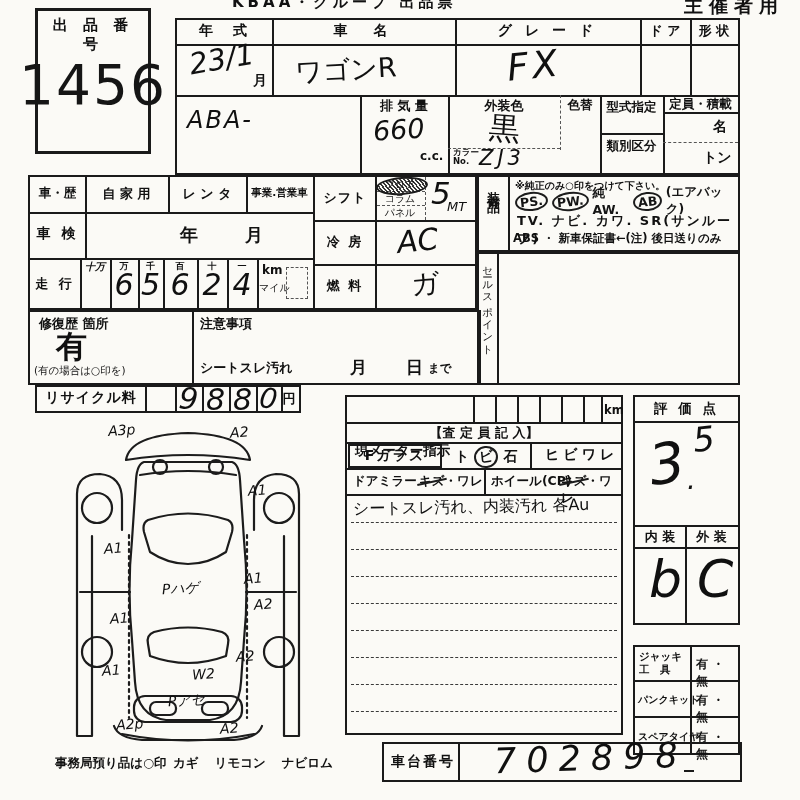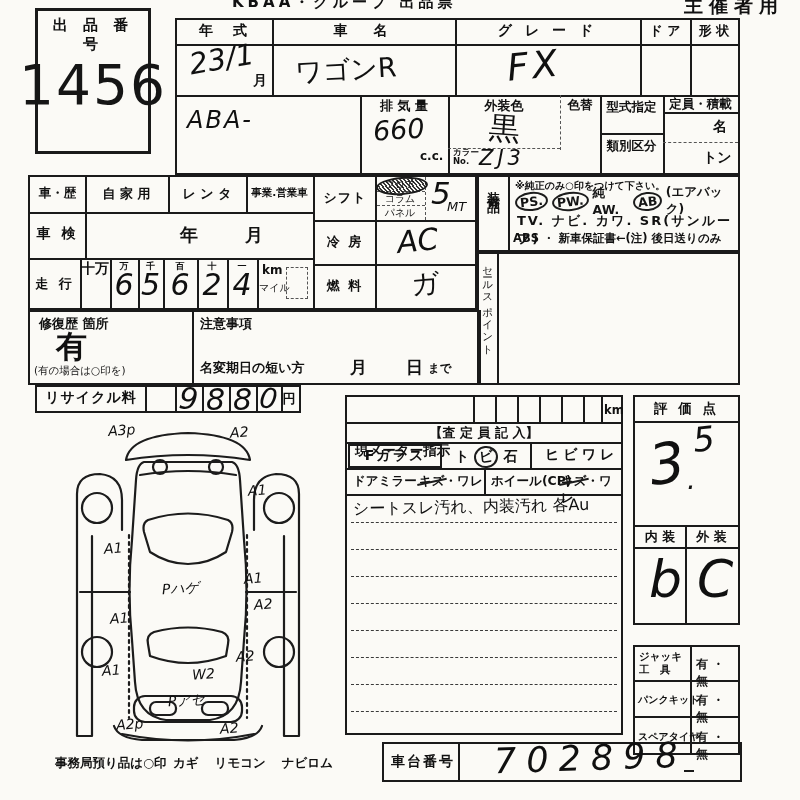--- a/index.html
+++ b/index.html
@@ -107,21 +107,21 @@
     <div class="abs hd ctr" style="left:0;top:8px;width:55px;font-size:12.5px;">車・歴</div>
     <div class="abs hd ctr" style="left:55px;top:8px;width:83px;font-size:13px;">自 家 用</div>
     <div class="abs hd ctr" style="left:138px;top:8px;width:78px;font-size:13px;">レ ン タ</div>
     <div class="abs hd ctr" style="left:216px;top:9px;width:67px;font-size:10.5px;">事業.営業車</div>
 
     <div class="abs hd ctr" style="left:0;top:48px;width:55px;font-size:14px;letter-spacing:3px;">車 検</div>
     <div class="abs hd" style="left:150px;top:46px;font-size:18px;">年</div>
     <div class="abs hd" style="left:215px;top:46px;font-size:18px;">月</div>
 
     <div class="abs hd ctr" style="left:0;top:98px;width:50px;font-size:13px;letter-spacing:3px;">走 行</div>
-    <div class="abs hd ctr" style="left:50px;top:83px;width:30px;font-size:14px;">十万</div>
+    <div class="abs hd ctr" style="left:50px;top:83px;width:30px;font-size:10px;font-style:italic;">十万</div>
     <div class="abs hd ctr" style="left:80px;top:83px;width:28px;font-size:9px;">万</div>
     <div class="abs hd ctr" style="left:108px;top:83px;width:25px;font-size:9px;">千</div>
     <div class="abs hd ctr" style="left:133px;top:83px;width:34px;font-size:9px;">百</div>
     <div class="abs hd ctr" style="left:167px;top:83px;width:30px;font-size:9px;">十</div>
     <div class="abs hd ctr" style="left:197px;top:83px;width:30px;font-size:9px;">一</div>
     <div class="abs hw ctr" style="left:50px;top:90px;width:30px;font-size:30px;"></div>
     <div class="abs hw ctr" style="left:80px;top:90px;width:28px;font-size:30px;">6</div>
     <div class="abs hw ctr" style="left:108px;top:90px;width:25px;font-size:30px;">5</div>
     <div class="abs hw ctr" style="left:133px;top:90px;width:34px;font-size:30px;">6</div>
     <div class="abs hw ctr" style="left:167px;top:90px;width:30px;font-size:30px;">2</div>
@@ -130,21 +130,21 @@
     <div class="abs" style="left:229px;top:104px;font-size:10px;">マイル</div>
     <div class="abs" style="left:256px;top:90px;width:20px;height:30px;border:1.5px dashed #555;"></div>
   </div>
 
   <div class="bx" style="left:28px;top:310px;width:449px;height:71px;">
     <div class="ln" style="left:162px;top:0;width:2px;height:71px;"></div>
     <div class="abs hd" style="left:9px;top:3px;font-size:13px;">修復歴 箇所</div>
     <div class="abs hwj" style="left:26px;top:14px;font-size:31px;font-weight:bold;">有</div>
     <div class="abs" style="left:4px;top:52px;font-size:10.5px;">(有の場合は○印を)</div>
     <div class="abs hd" style="left:170px;top:3px;font-size:13px;">注意事項</div>
-    <div class="abs hd" style="left:170px;top:47px;font-size:13px;">名変期日の短い方</div>
+    <div class="abs hd" style="left:170px;top:47px;font-size:13px;">シートスレ汚れ</div>
     <div class="abs hd" style="left:320px;top:44px;font-size:17px;">月</div>
     <div class="abs hd" style="left:376px;top:44px;font-size:17px;">日</div>
     <div class="abs hd" style="left:398px;top:49px;font-size:11.5px;">まで</div>
   </div>
 
   <div class="bx" style="left:313px;top:175px;width:160px;height:131px;">
     <div class="ln" style="left:0;top:43px;width:160px;height:2px;"></div>
     <div class="ln" style="left:0;top:87px;width:160px;height:2px;"></div>
     <div class="ln" style="left:60px;top:0;width:2px;height:131px;"></div>
     <div class="dv" style="left:110px;top:0;height:43px;"></div>

